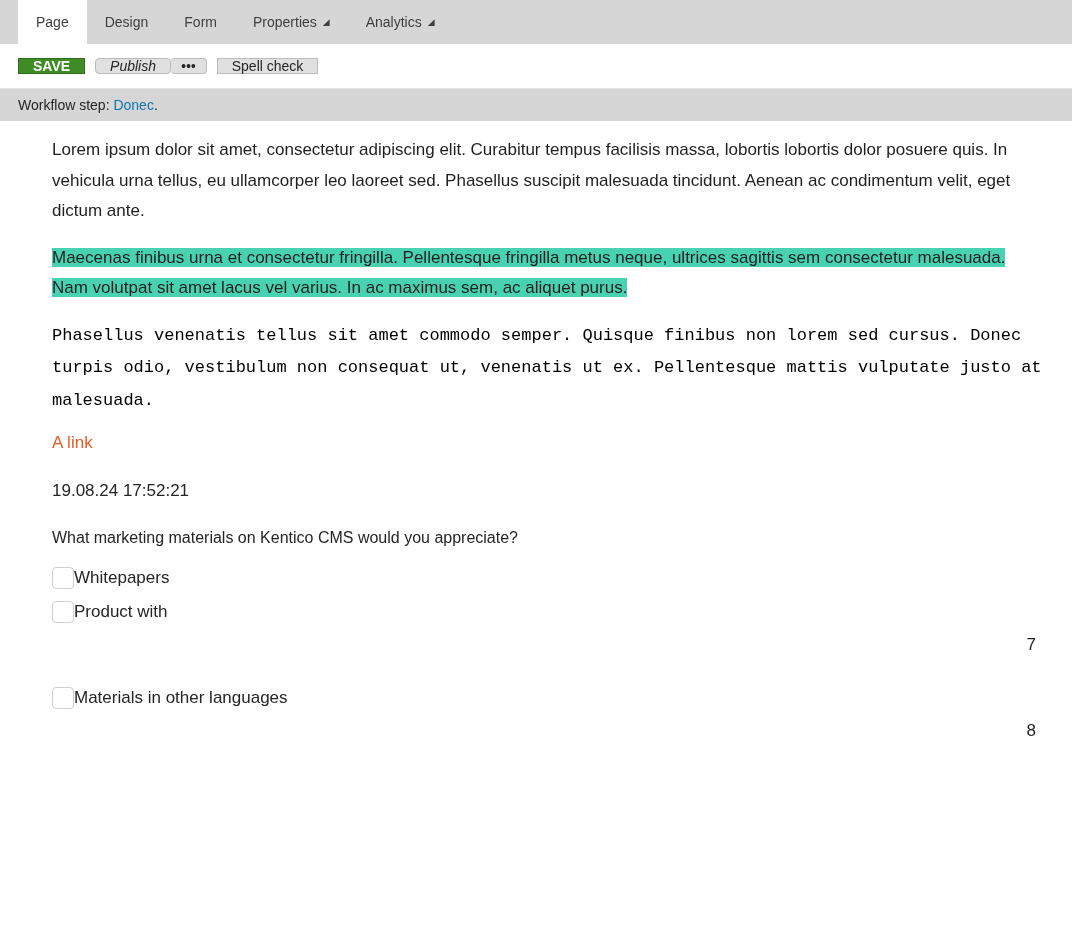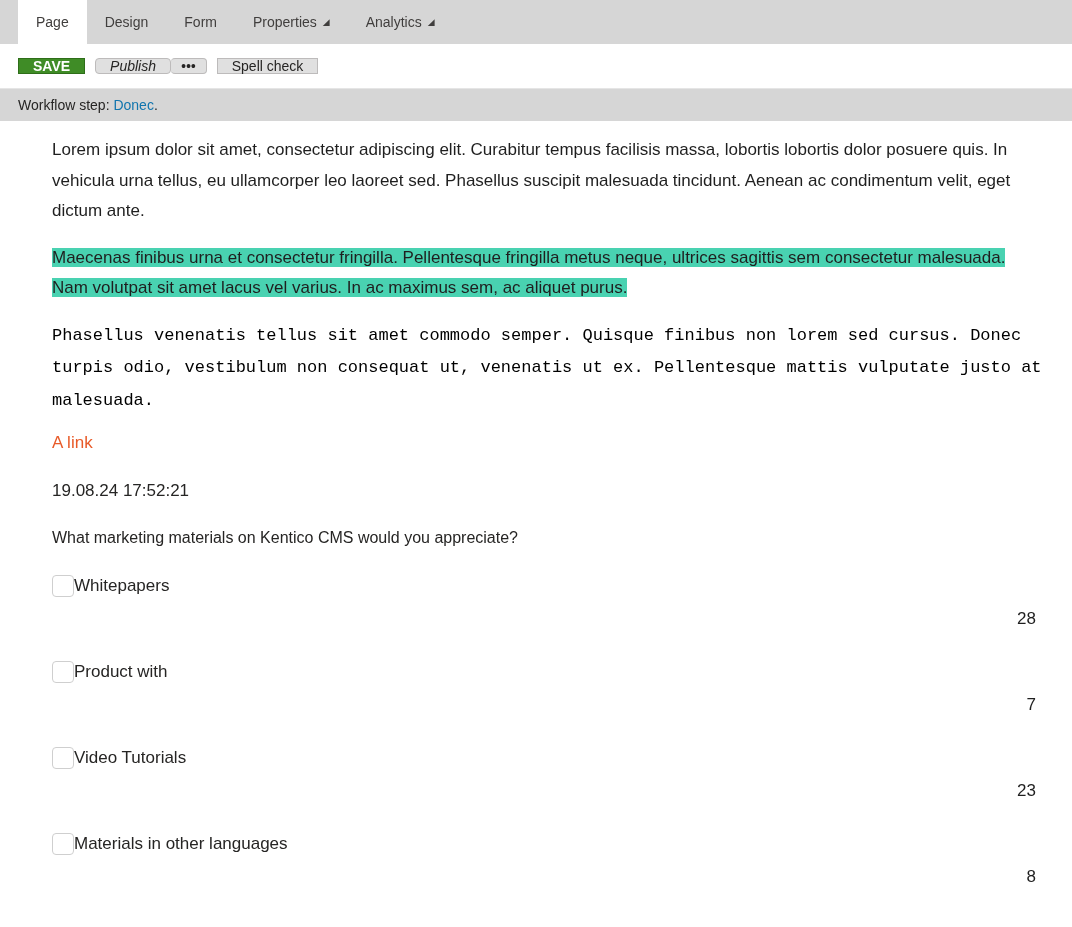--- a/index.html
+++ b/index.html
@@ -95,21 +95,21 @@
     display: inline-block;
     margin-bottom: 28px;
     cursor: pointer;
   }
   .timestamp {
     font-size: 17px;
     margin-bottom: 28px;
   }
   .poll-q {
     font-size: 16px;
-    margin-bottom: 28px;
+    margin-bottom: 20px;
   }
   .poll-item { margin-bottom: 12px; }
   .poll-row {
     display: flex;
     align-items: center;
   }
   .poll-check {
     width: 22px;
     height: 22px;
     border: 1px solid #cfcfcf;
@@ -172,38 +172,30 @@
   <a class="content-link">A link</a>
   <div class="timestamp">19.08.24 17:52:21</div>
 
   <div class="poll-q">What marketing materials on Kentico CMS would you appreciate?</div>
 
   <div class="poll-item">
     <div class="poll-row">
       <span class="poll-check"></span>
       <span class="poll-label">Whitepapers</span>
     </div>
-    <div class="poll-count">28</div>
   </div>
 
   <div class="poll-item">
     <div class="poll-row">
       <span class="poll-check"></span>
       <span class="poll-label">Product with</span>
     </div>
     <div class="poll-count">7</div>
   </div>
 
-  <div class="poll-item">
-    <div class="poll-row">
-      <span class="poll-check"></span>
-      <span class="poll-label">Video Tutorials</span>
-    </div>
-    <div class="poll-count">23</div>
-  </div>
 
 
   <div class="poll-item">
     <div class="poll-row">
       <span class="poll-check"></span>
       <span class="poll-label">Materials in other languages</span>
     </div>
     <div class="poll-count">8</div>
   </div>
 

